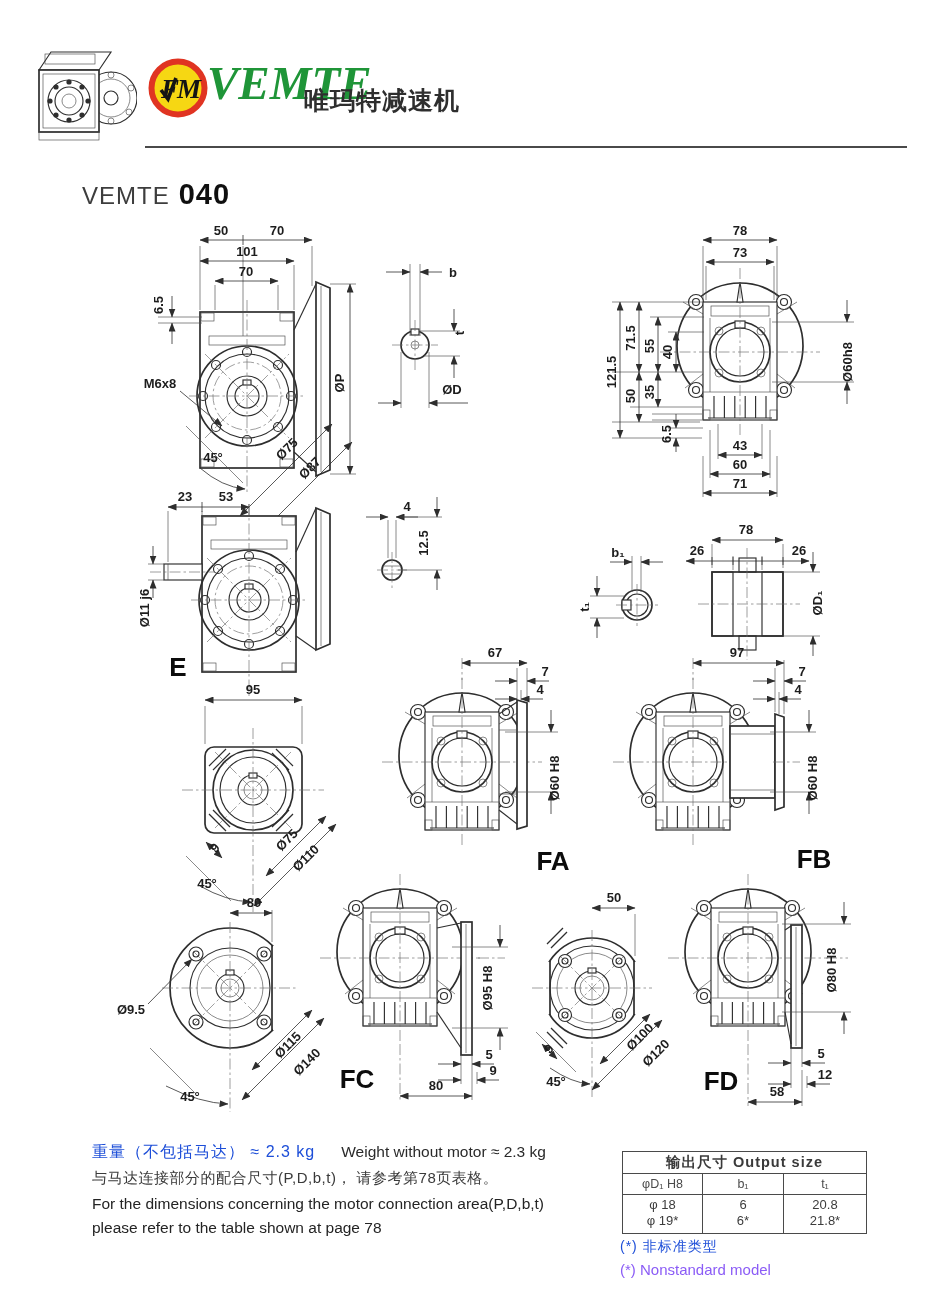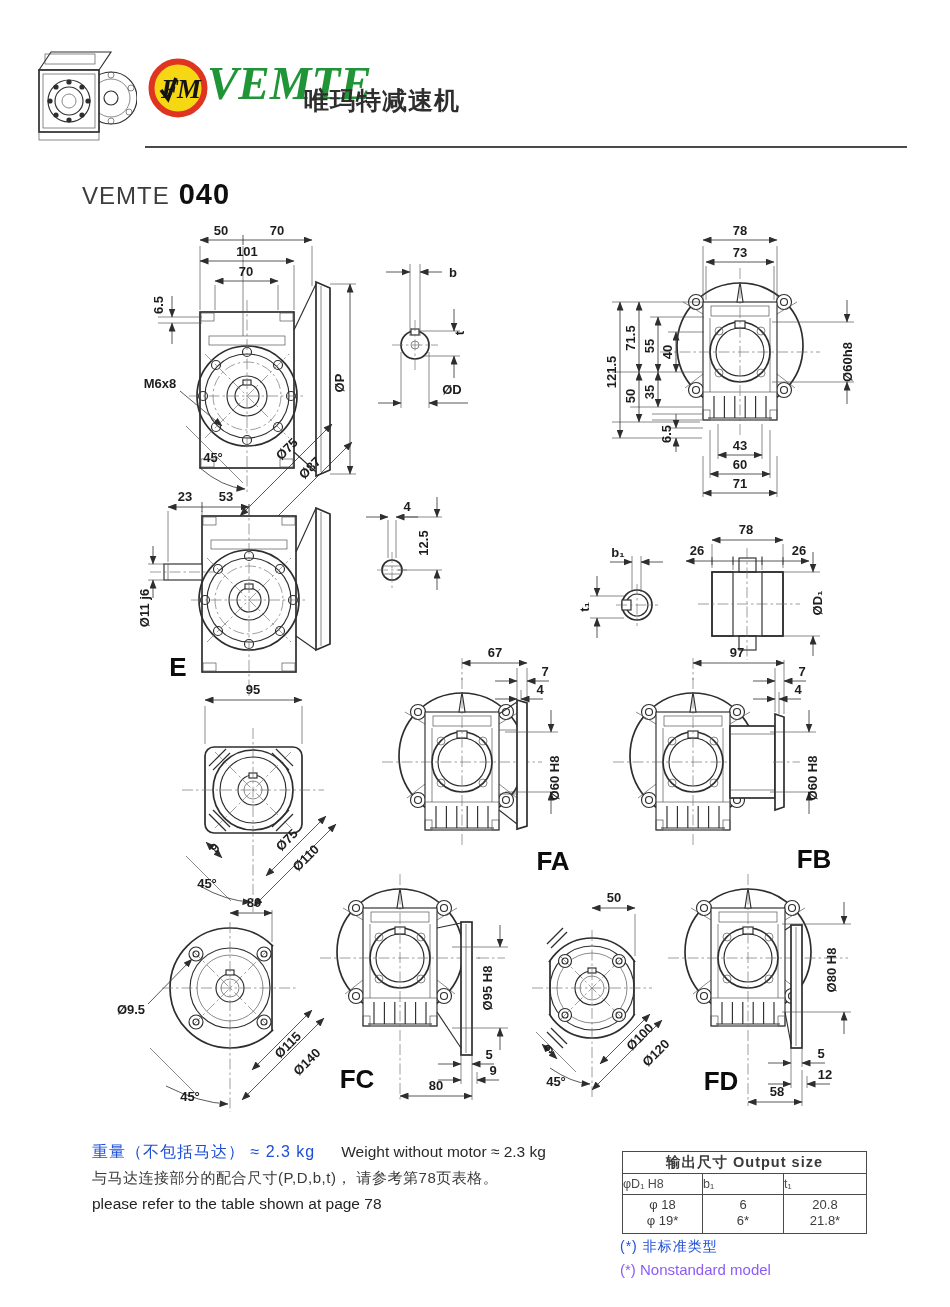--- a/index.html
+++ b/index.html
@@ -29,21 +29,21 @@
   .notes .row1{display:flex;align-items:baseline;gap:26px;margin-bottom:6px;}
   .n-cn{font-size:16px;letter-spacing:1px;color:#1d4ed8;}
   .n-en{font-size:15.5px;color:#2a2a2a;}
   .notes .row2{font-size:15px;letter-spacing:.5px;color:#3a3a3a;margin-bottom:7px;}
   .notes .row3,.notes .row4{font-size:15.5px;color:#242424;margin-bottom:6px;}
   
   .otable{left:622px;top:1151px;width:243px;border:1.4px solid #4a4a4a;color:#333;}
   .otable .t-title{height:21px;border-bottom:1px solid #4a4a4a;text-align:center;
                    font-size:14.5px;font-weight:600;letter-spacing:1px;line-height:21px;color:#3a3a3a;}
   .otable .t-head{display:flex;height:20px;border-bottom:1px solid #4a4a4a;}
-  .otable .t-head div{line-height:20px;text-align:left;font-size:12.5px;color:#4a4a4a;}
+  .otable .t-head div{line-height:20px;text-align:center;font-size:12.5px;color:#4a4a4a;}
   .otable .t-body{display:flex;height:38px;}
   .otable .t-body .cell{padding-top:2px;text-align:center;font-size:13px;line-height:16px;color:#3c3c3c;}
   .c1{width:79px;border-right:1px solid #4a4a4a;}
   .c2{width:80px;border-right:1px solid #4a4a4a;}
   .c3{width:82px;}
   .fnotes{left:620px;top:1238px;}
   .fn-cn{font-size:14px;color:#1d4ed8;letter-spacing:1px;margin-bottom:5px;}
   .fn-en{font-size:15px;color:#8b5cf6;}
 </style>
 </head>
@@ -622,20 +622,21 @@
       <text class="vl" x="721" y="1090" text-anchor="middle">FD</text>
     </g>
   </svg>
 
   <div class="abs notes">
     <div class="row1">
       <span class="n-cn">重量（不包括马达） ≈ 2.3 kg</span>
       <span class="n-en">Weight without motor  ≈ 2.3 kg</span>
     </div>
     <div class="row2">与马达连接部分的配合尺寸(P,D,b,t)， 请参考第78页表格。</div>
+    <div class="row3">For the dimensions concerning the motor connection area(P,D,b,t)</div>
     <div class="row4">please refer to the table shown at page 78</div>
   </div>
 
   <div class="abs otable">
     <div class="t-title">输出尺寸 Output size</div>
     <div class="t-head">
       <div class="c1">φD₁ H8</div>
       <div class="c2">b₁</div>
       <div class="c3">t₁</div>
     </div>

